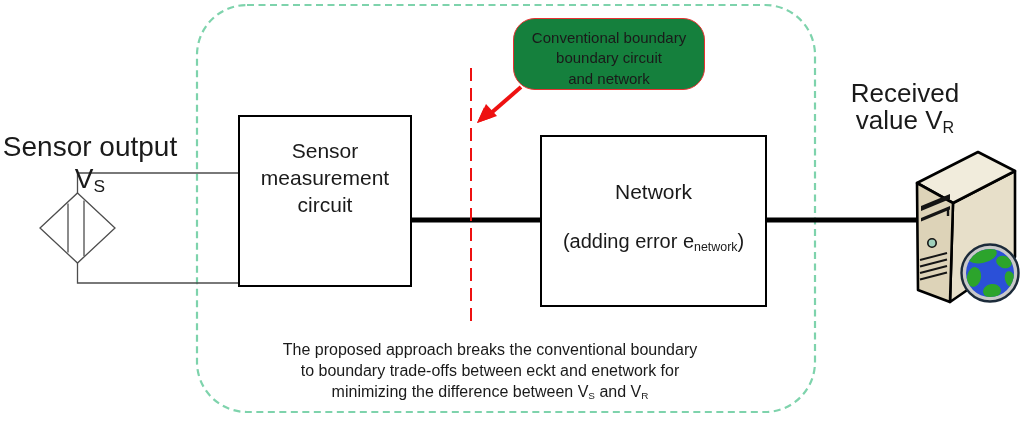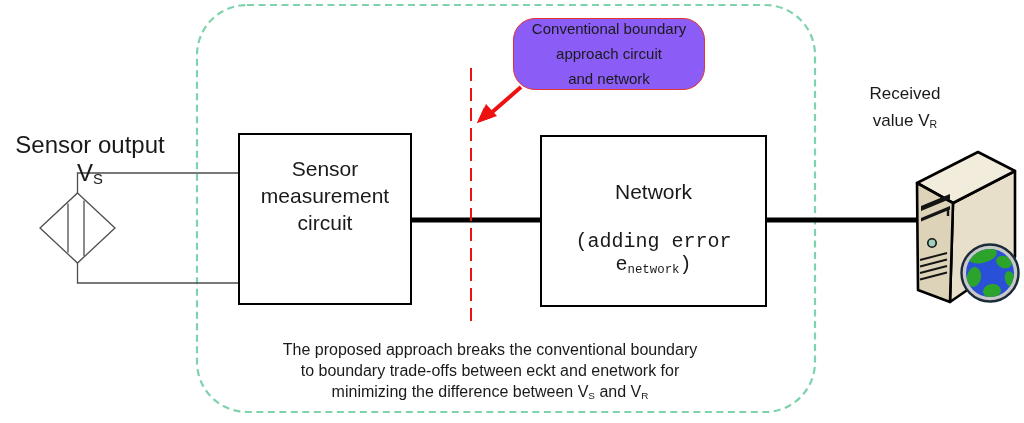--- a/index.html
+++ b/index.html
@@ -3,35 +3,35 @@
 <meta charset="utf-8">
 <style>
   html,body{margin:0;padding:0;background:#fff;}
   .canvas{
     position:relative;width:1024px;height:423px;background:#ffffff;
     font-family:"Liberation Sans",sans-serif;color:#1a1a1a;overflow:hidden;
   }
   .layer{position:absolute;left:0;top:0;}
   .label{position:absolute;}
   .sub{font-size:0.62em;vertical-align:-0.22em;letter-spacing:0;}
-  .sensor-output{left:2px;top:131px;width:176px;text-align:center;font-size:24px;}
-  .received{left:823px;top:80px;width:164px;text-align:center;font-size:17px;line-height:27px;}
+  .sensor-output{left:2px;top:131px;width:176px;text-align:center;font-size:28px;}
+  .received{left:823px;top:80px;width:164px;text-align:center;font-size:26px;line-height:27px;}
   .box{position:absolute;background:#ffffff;box-sizing:border-box;}
-  .circuit-box{left:238px;top:133px;width:174px;height:172px;border:2px solid #000;}
+  .circuit-box{left:238px;top:115px;width:174px;height:172px;border:2px solid #000;}
   .network-box{left:540px;top:135px;width:227px;height:172px;border:2.5px solid #000;padding-left:37px;}
   .box-title{position:absolute;left:0;width:100%;text-align:center;font-size:21px;line-height:27px;}
   .circuit-title{top:20px;}
   .network-title{top:41px;}
-  .box-error{position:absolute;left:0;width:100%;text-align:center;font-family:Liberation Mono, monospace;}
+  .box-error{position:absolute;left:0;width:100%;text-align:center;}
   .circuit-error{bottom:20px;font-size:18px;}
   .network-error{top:93px;font-size:20px;}
   .callout{
     position:absolute;left:513px;top:18px;width:192px;height:72px;box-sizing:border-box;
-    border:1.6px solid #e63232;border-radius:22px;background:#8b5cf6;
-    display:flex;flex-direction:column;justify-content:space-between;
+    border:1.6px solid #e63232;border-radius:22px;background:#15803d;
+    display:flex;flex-direction:column;justify-content:flex-end;
     text-align:center;font-size:15px;line-height:20.5px;
   }
   .note{left:190px;top:339px;width:600px;text-align:center;font-size:16px;line-height:21px;}
 </style>
 </head>
 <body>
 
 <div class="canvas">
 
   <svg class="layer" width="1024" height="423" viewBox="0 0 1024 423">
@@ -104,21 +104,21 @@
 
   <div class="box network-box">
     <div class="box-title network-title">Network</div>
     <div class="box-error network-error">
       <span>(adding error e</span><span class="sub">network</span><span>)</span>
     </div>
   </div>
 
   <div class="callout">
     <div>Conventional boundary</div>
-    <div>approach circuit</div>
+    <div>boundary circuit</div>
     <div>and network</div>
   </div>
 
   <div class="label received">
     <div>Received</div>
     <div>
       <span>value V</span><span class="sub">R</span>
     </div>
   </div>
 

